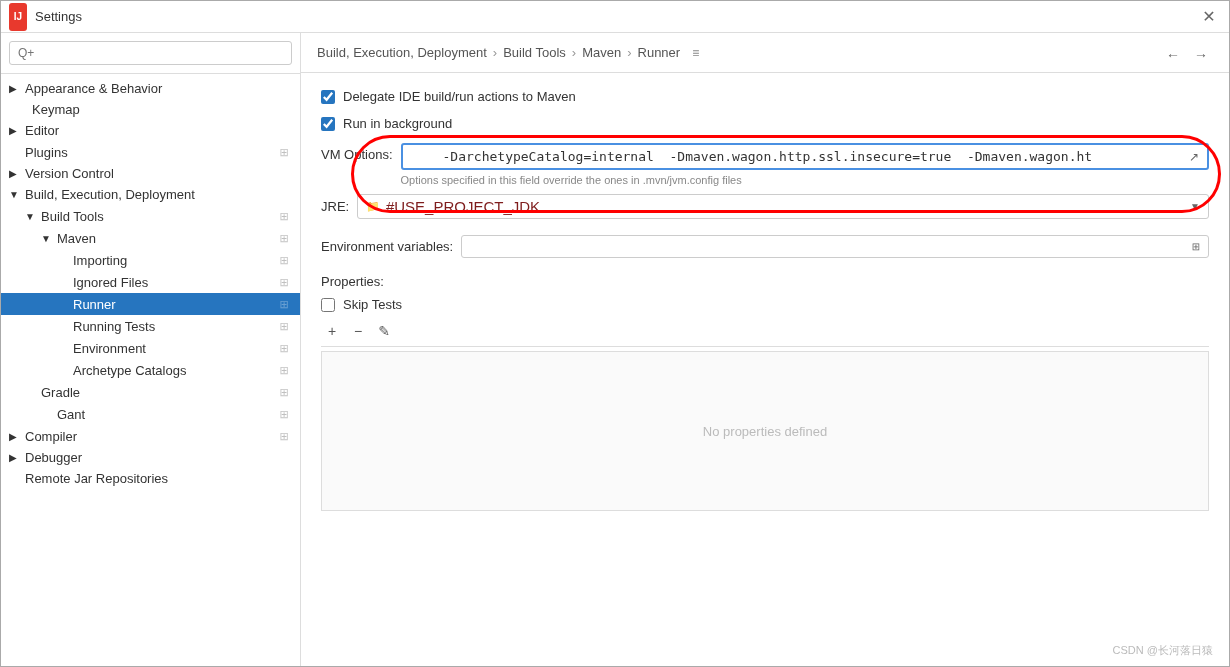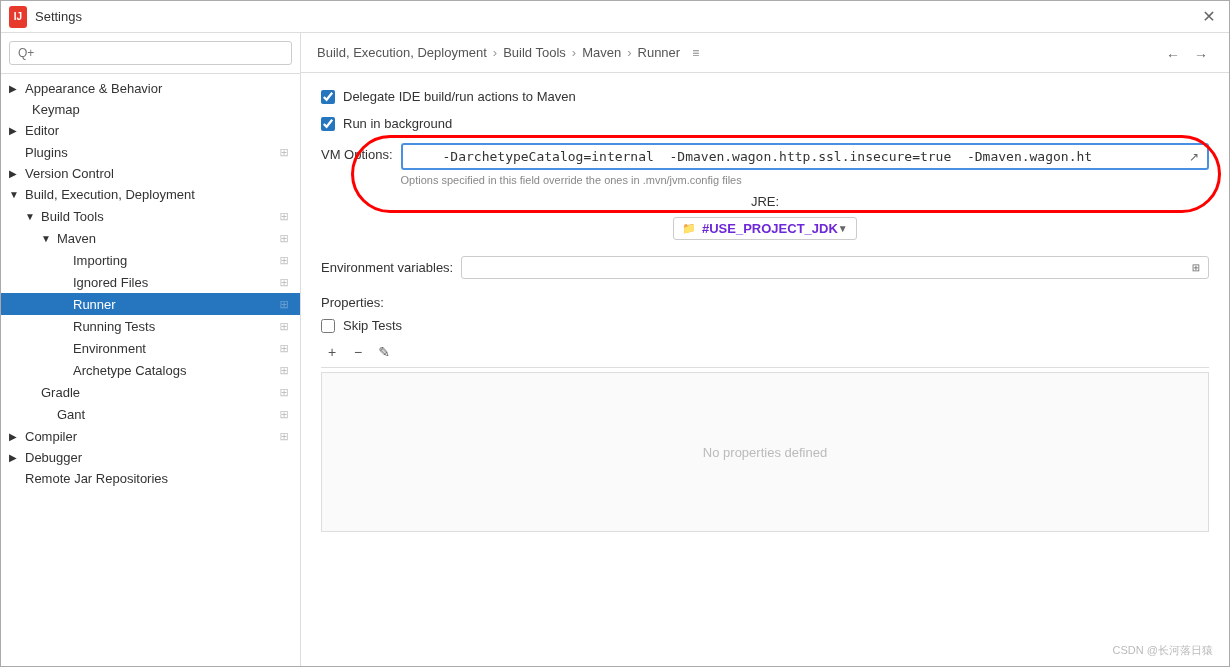--- a/index.html
+++ b/index.html
@@ -1,21 +1,21 @@
 <!DOCTYPE html>
 <html><head>
   <meta charset="utf-8">
   <style>
     * { box-sizing: border-box; margin: 0; padding: 0; }
     body { font-family: "Segoe UI", Arial, sans-serif; font-size: 13px; background: #f0f0f0; width: 1230px; height: 667px; overflow: hidden; }
 
     .window { width: 1230px; height: 667px; background: #fff; display: flex; flex-direction: column; border: 1px solid #aaa; }
 
     .title-bar { height: 32px; background: #fff; display: flex; align-items: center; padding: 0 8px; border-bottom: 1px solid #ddd; flex-shrink: 0; }
-    .title-bar-icon { width: 18px; height: 22px; margin-right: 8px; background: #e8392d; border-radius: 3px; display: flex; align-items: center; justify-content: center; color: white; font-size: 10px; font-weight: bold; }
+    .title-bar-icon { width: 18px; height: 28px; margin-right: 8px; background: #e8392d; border-radius: 3px; display: flex; align-items: center; justify-content: center; color: white; font-size: 10px; font-weight: bold; }
     .title-bar-title { font-size: 13px; color: #333; flex: 1; }
     .title-bar-close { width: 24px; height: 24px; display: flex; align-items: center; justify-content: center; cursor: pointer; color: #666; font-size: 16px; }
 
     .main-content { display: flex; flex: 1; overflow: hidden; }
 
     
     .sidebar { width: 300px; background: #fff; border-right: 1px solid #ddd; display: flex; flex-direction: column; overflow: hidden; flex-shrink: 0; }
     .search-box { padding: 8px; border-bottom: 1px solid #ddd; }
     .search-input { width: 100%; padding: 4px 8px; border: 1px solid #ccc; border-radius: 3px; font-size: 12px; outline: none; }
 
@@ -41,25 +41,25 @@
     .field-row { display: flex; align-items: flex-start; margin-bottom: 8px; gap: 8px; }
     .field-label { font-size: 13px; color: #333; padding-top: 4px; white-space: nowrap; }
     .field-control { flex: 1; display: flex; flex-direction: column; gap: 4px; }
 
     .vm-options-input-wrapper { position: relative; display: flex; align-items: center; border: 2px solid #4a90e2; border-radius: 3px; background: white; }
     .vm-options-input { flex: 1; padding: 4px 28px 4px 6px; border: none; outline: none; font-family: monospace; font-size: 13px; color: #333; background: transparent; }
     .vm-expand-btn { position: absolute; right: 4px; width: 18px; height: 18px; display: flex; align-items: center; justify-content: center; cursor: pointer; color: #666; font-size: 12px; }
 
     .field-hint { font-size: 11px; color: #888; }
 
-    .jre-row { display: flex; align-items: center; margin-bottom: 16px; gap: 8px; flex-direction: column; }
+    .jre-row { display: flex; align-items: center; margin-bottom: 16px; gap: 8px; }
     .jre-label { font-size: 13px; color: #333; }
     .jre-select-wrapper { flex: 1; display: flex; align-items: center; border: 1px solid #ccc; border-radius: 3px; background: white; padding: 3px 8px; cursor: pointer; }
     .jre-icon { margin-right: 6px; color: #888; font-size: 11px; }
-    .jre-value { flex: 1; color: #6d28d9; font-size: 13px; font-weight: bold; }
+    .jre-value { flex: 1; color: #7f1d1d; font-size: 15px; }
     .jre-arrow { color: #666; font-size: 10px; }
 
     .env-row { display: flex; align-items: center; margin-bottom: 16px; gap: 8px; }
     .env-label { font-size: 13px; color: #333; }
     .env-input-wrapper { flex: 1; display: flex; align-items: center; border: 1px solid #ccc; border-radius: 3px; background: white; padding: 3px 8px; position: relative; }
     .env-edit-btn { position: absolute; right: 4px; width: 16px; height: 16px; display: flex; align-items: center; justify-content: center; cursor: pointer; color: #666; font-size: 10px; }
 
     .properties-section { }
     .properties-label { font-size: 13px; color: #333; margin-bottom: 8px; }
 

